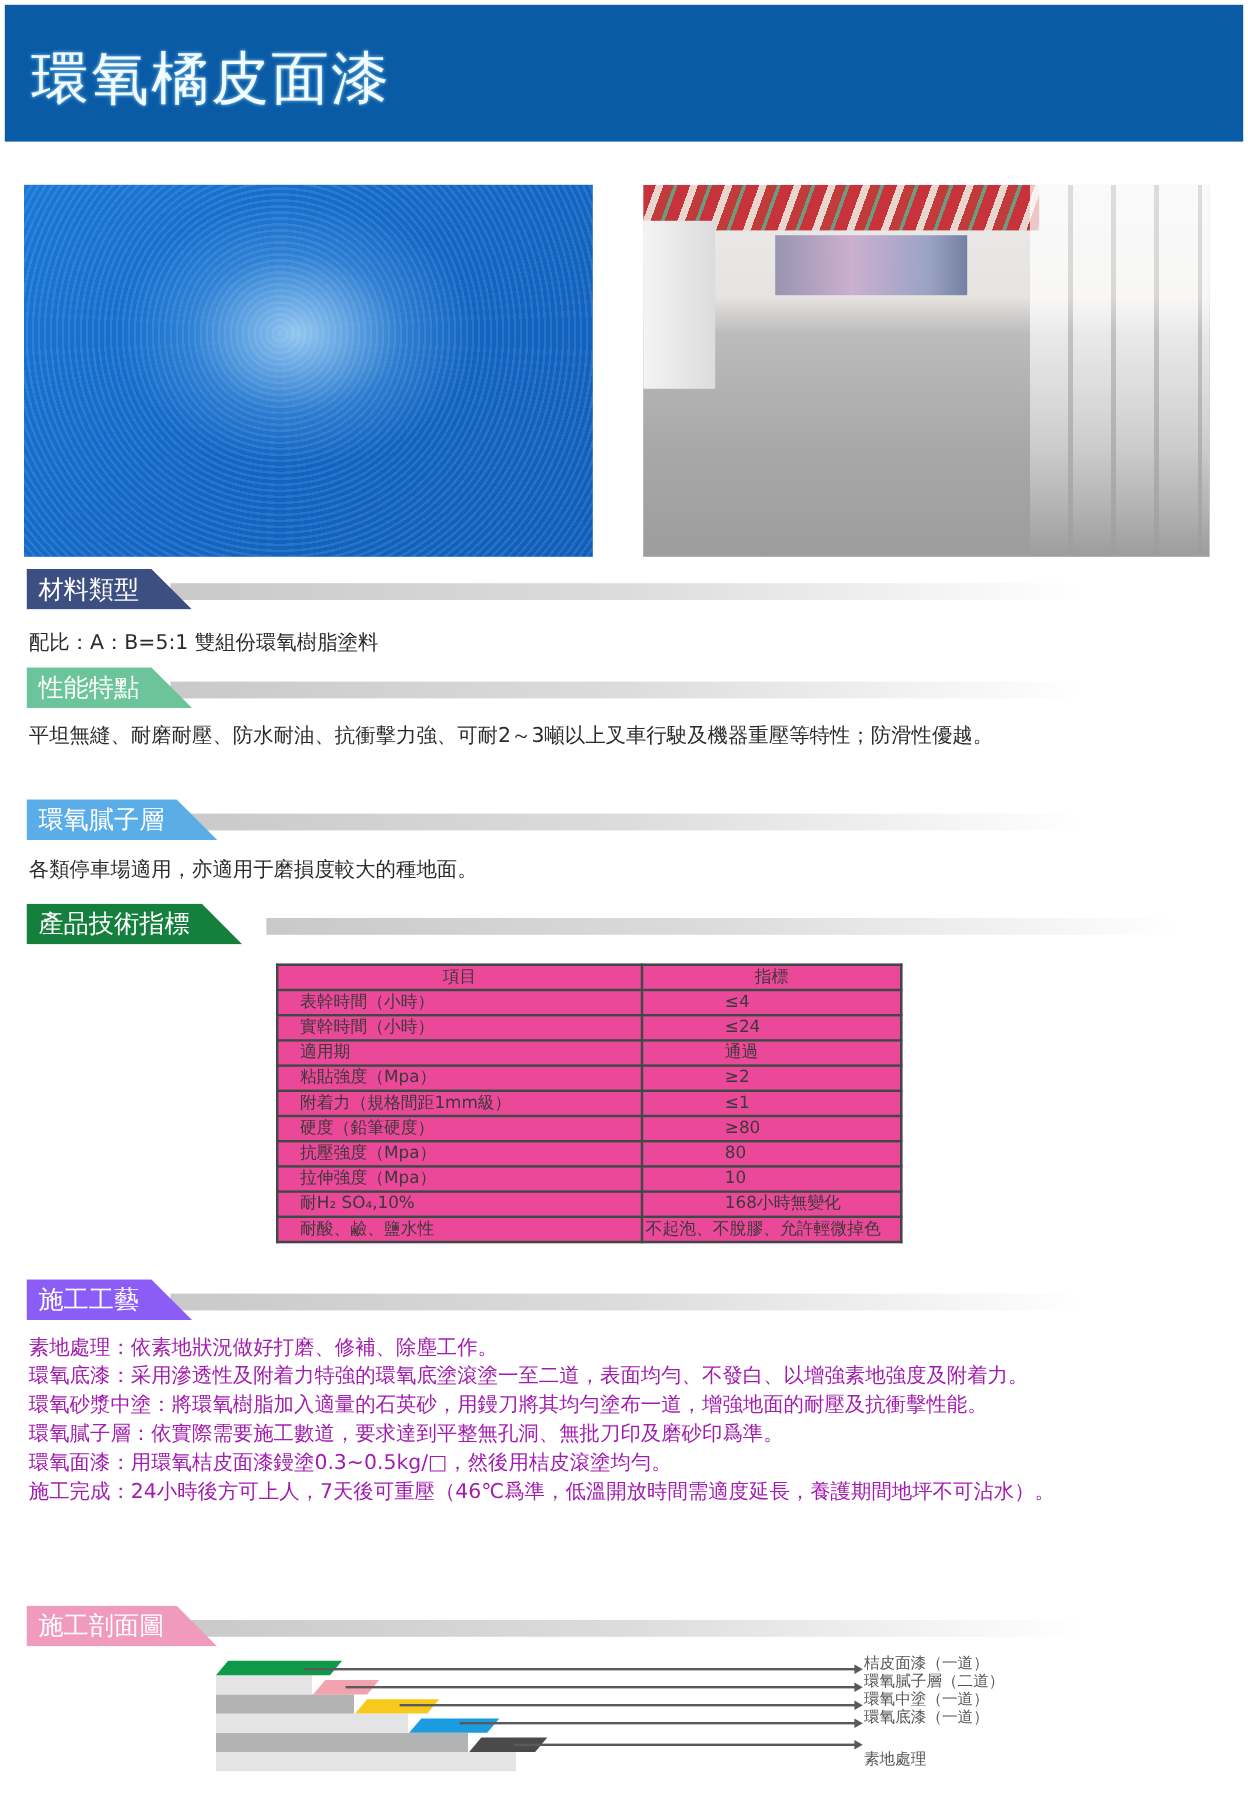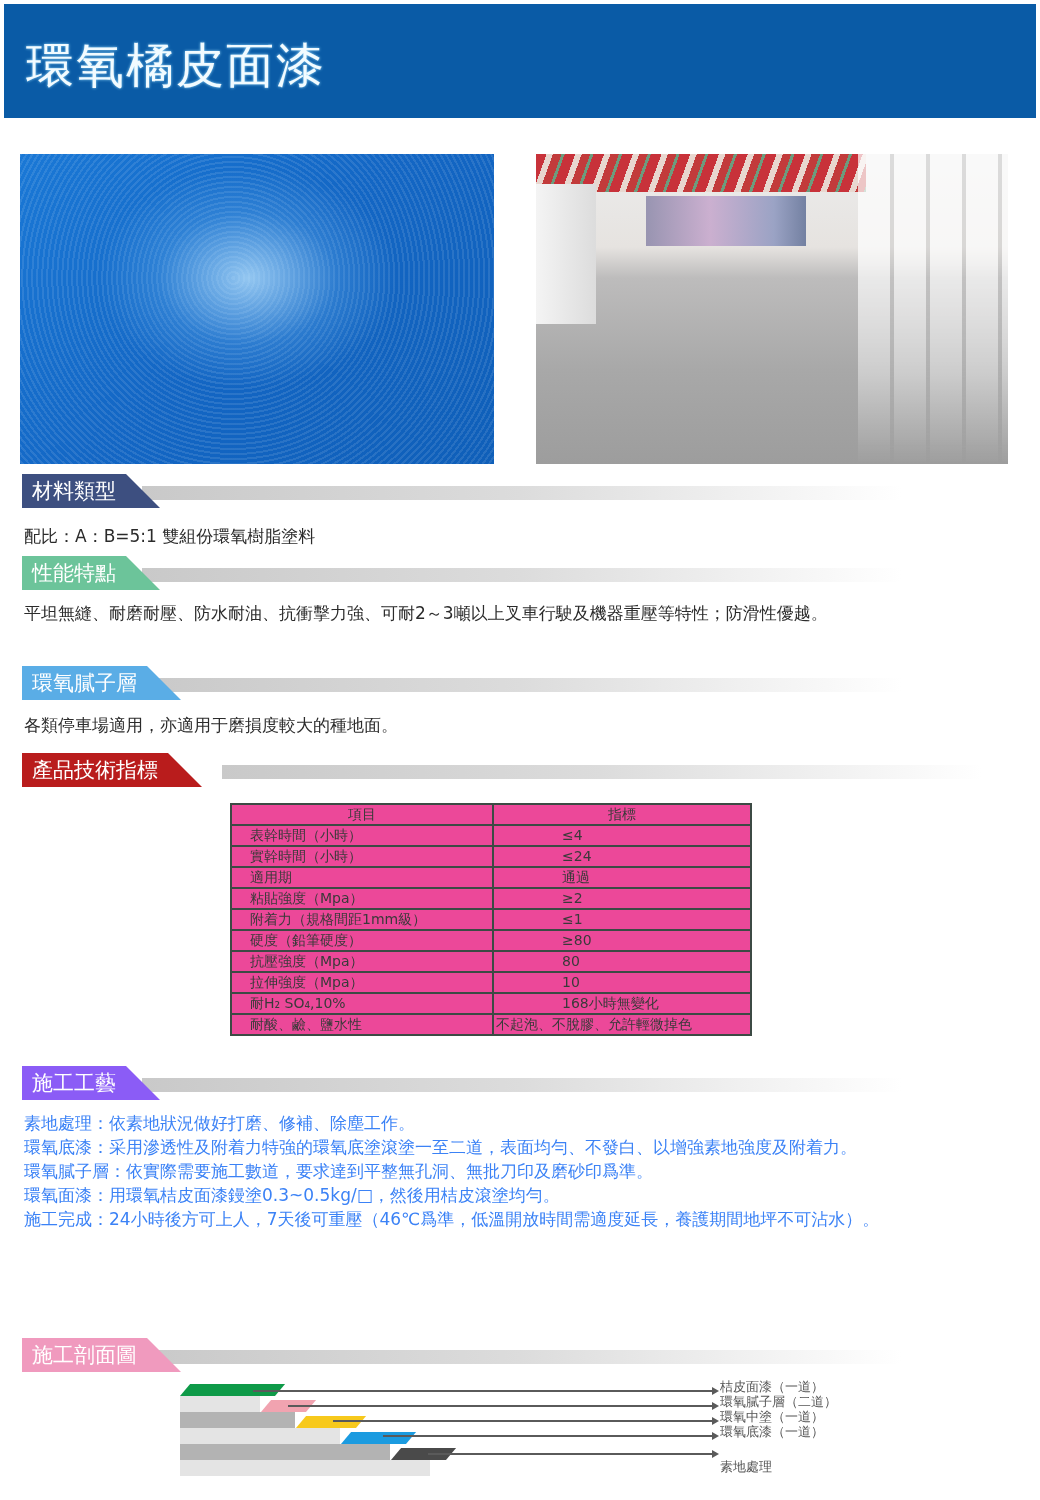--- a/index.html
+++ b/index.html
@@ -66,25 +66,25 @@
 
   
   .spec-table {
     position: absolute; left: 230px; top: 803px; width: 522px;
     border-collapse: collapse; background: #ec4899; font-size: 14px; color: #3a3a3a;
   }
   .spec-table td, .spec-table th {
     border: 2px solid #3c4a44; height: 21px; line-height: 17px; padding: 0 4px; font-weight: normal;
   }
   .spec-table th { text-align: center; }
-  .spec-table td.c1 { width: 262px; padding-left: 18px; }
+  .spec-table td.c1 { width: 304px; padding-left: 18px; }
   .spec-table td.c2 { padding-left: 68px; }
   .spec-table td.c2.full { padding-left: 2px; }
 
-  .process { position: absolute; left: 24px; top: 1111px; width: 1000px; font-size: 17px; line-height: 24px; color: #3b82f6; }
+  .process { position: absolute; left: 24px; top: 1111px; width: 1000px; font-size: 17px; line-height: 24px; color: #a21caf; }
   .process .row { display: flex; }
   .process .lbl { white-space: nowrap; }
   .process .txt { flex: 1; }
 
   
   .diagram { position: absolute; left: 178px; top: 1378px; width: 720px; height: 100px; }
   .slab { position: absolute; }
   .layer-line { position: absolute; height: 2px; background: #5a5a5a; }
   .layer-line::after {
     content: ""; position: absolute; right: -6px; top: -3px;
@@ -120,21 +120,21 @@
 <div class="body-text" style="top:601px">平坦無縫、耐磨耐壓、防水耐油、抗衝擊力強、可耐2～3噸以上叉車行駛及機器重壓等特性；防滑性優越。</div>
 
 <div class="sec-head" style="top:666px">
   <div class="bar"></div>
   <div class="tag" style="background:#5aade6">環氧膩子層</div>
 </div>
 <div class="body-text" style="top:713px">各類停車場適用，亦適用于磨損度較大的種地面。</div>
 
 <div class="sec-head" style="top:753px">
   <div class="bar" style="left:200px"></div>
-  <div class="tag" style="background:#b91c1c">產品技術指標</div>
+  <div class="tag" style="background:#15803d">產品技術指標</div>
 </div>
 
 <table class="spec-table">
   <tbody>
       <tr>
     <th>項目</th>
     <th>指標</th>
   </tr>
   <tr>
         <td class="c1">表幹時間（小時）</td>
@@ -187,20 +187,24 @@
 <div class="process">
   <div class="row">
     <span class="lbl">素地處理：</span>
     <span class="txt">依素地狀況做好打磨、修補、除塵工作。</span>
   </div>
   <div class="row">
     <span class="lbl">環氧底漆：</span>
     <span class="txt">采用滲透性及附着力特強的環氧底塗滾塗一至二道，表面均勻、不發白、以增強素地強度及附着力。</span>
   </div>
   <div class="row">
+    <span class="lbl">環氧砂漿中塗：</span>
+    <span class="txt">將環氧樹脂加入適量的石英砂，用鏝刀將其均勻塗布一道，增強地面的耐壓及抗衝擊性能。</span>
+  </div>
+  <div class="row">
     <span class="lbl">環氧膩子層：</span>
     <span class="txt">依實際需要施工數道，要求達到平整無孔洞、無批刀印及磨砂印爲準。</span>
   </div>
   <div class="row">
     <span class="lbl">環氧面漆：</span>
     <span class="txt">用環氧桔皮面漆鏝塗0.3~0.5kg/□，然後用桔皮滾塗均勻。</span>
   </div>
   <div class="row">
     <span class="lbl">施工完成：</span>
     <span class="txt">24小時後方可上人，7天後可重壓（46℃爲準，低溫開放時間需適度延長，養護期間地坪不可沾水）。</span>

